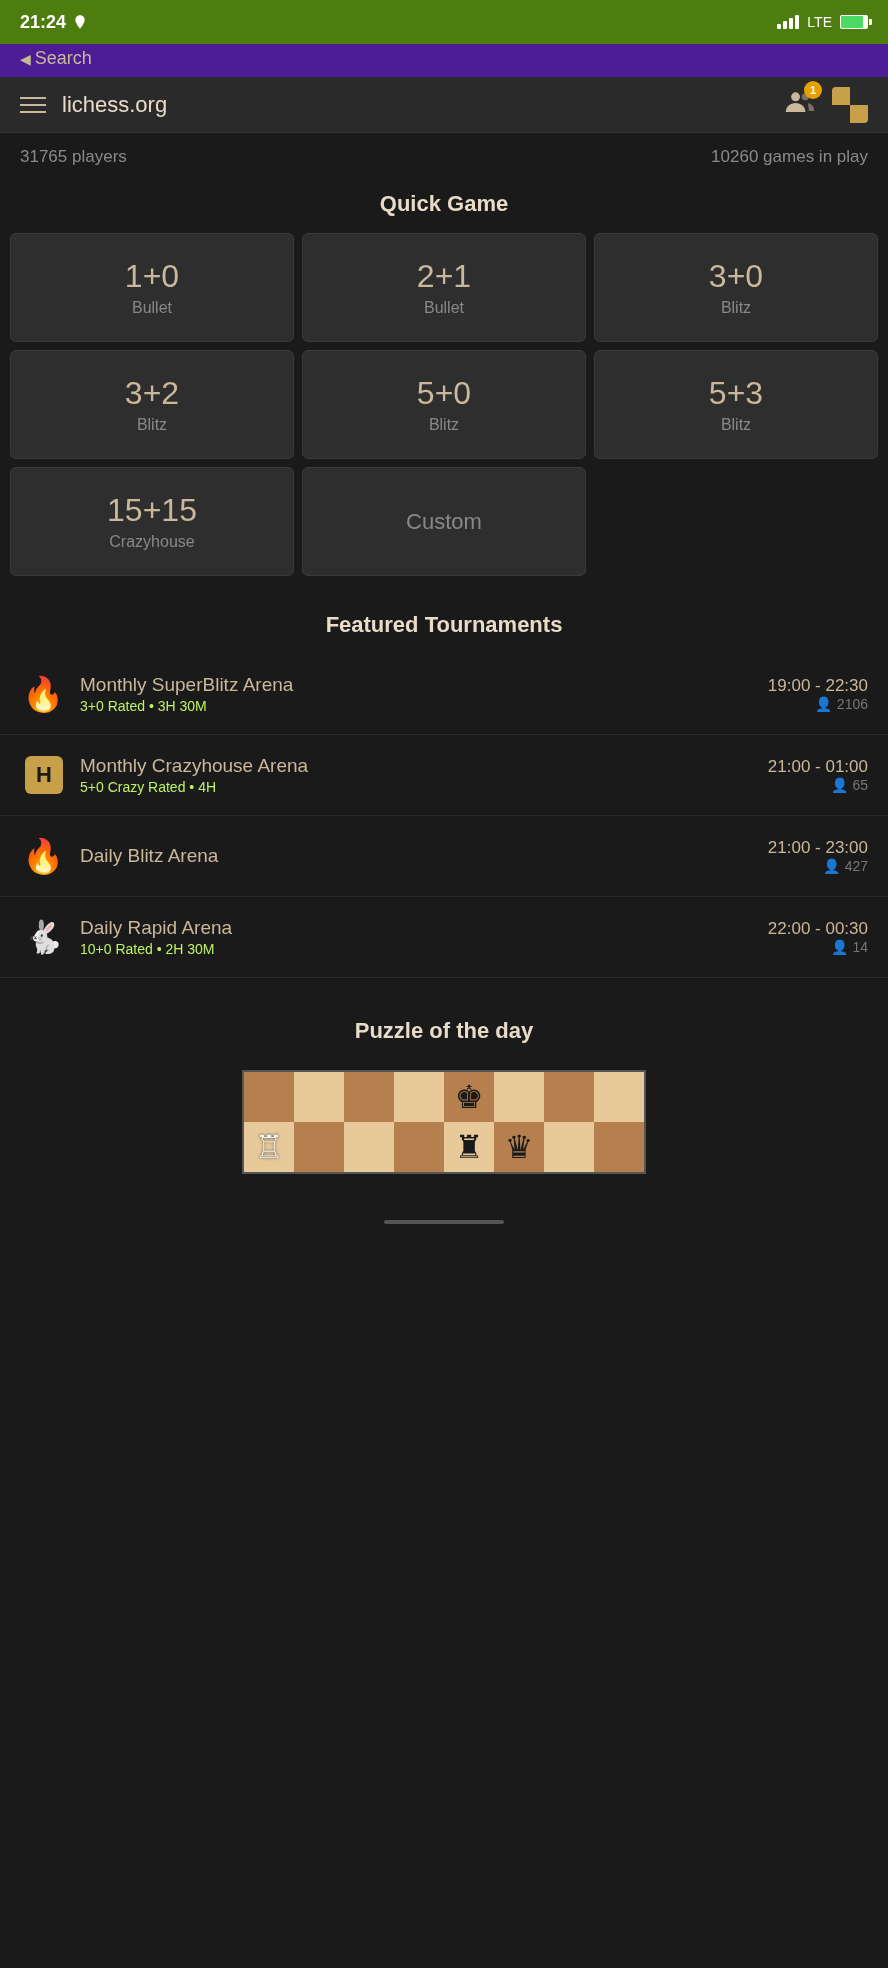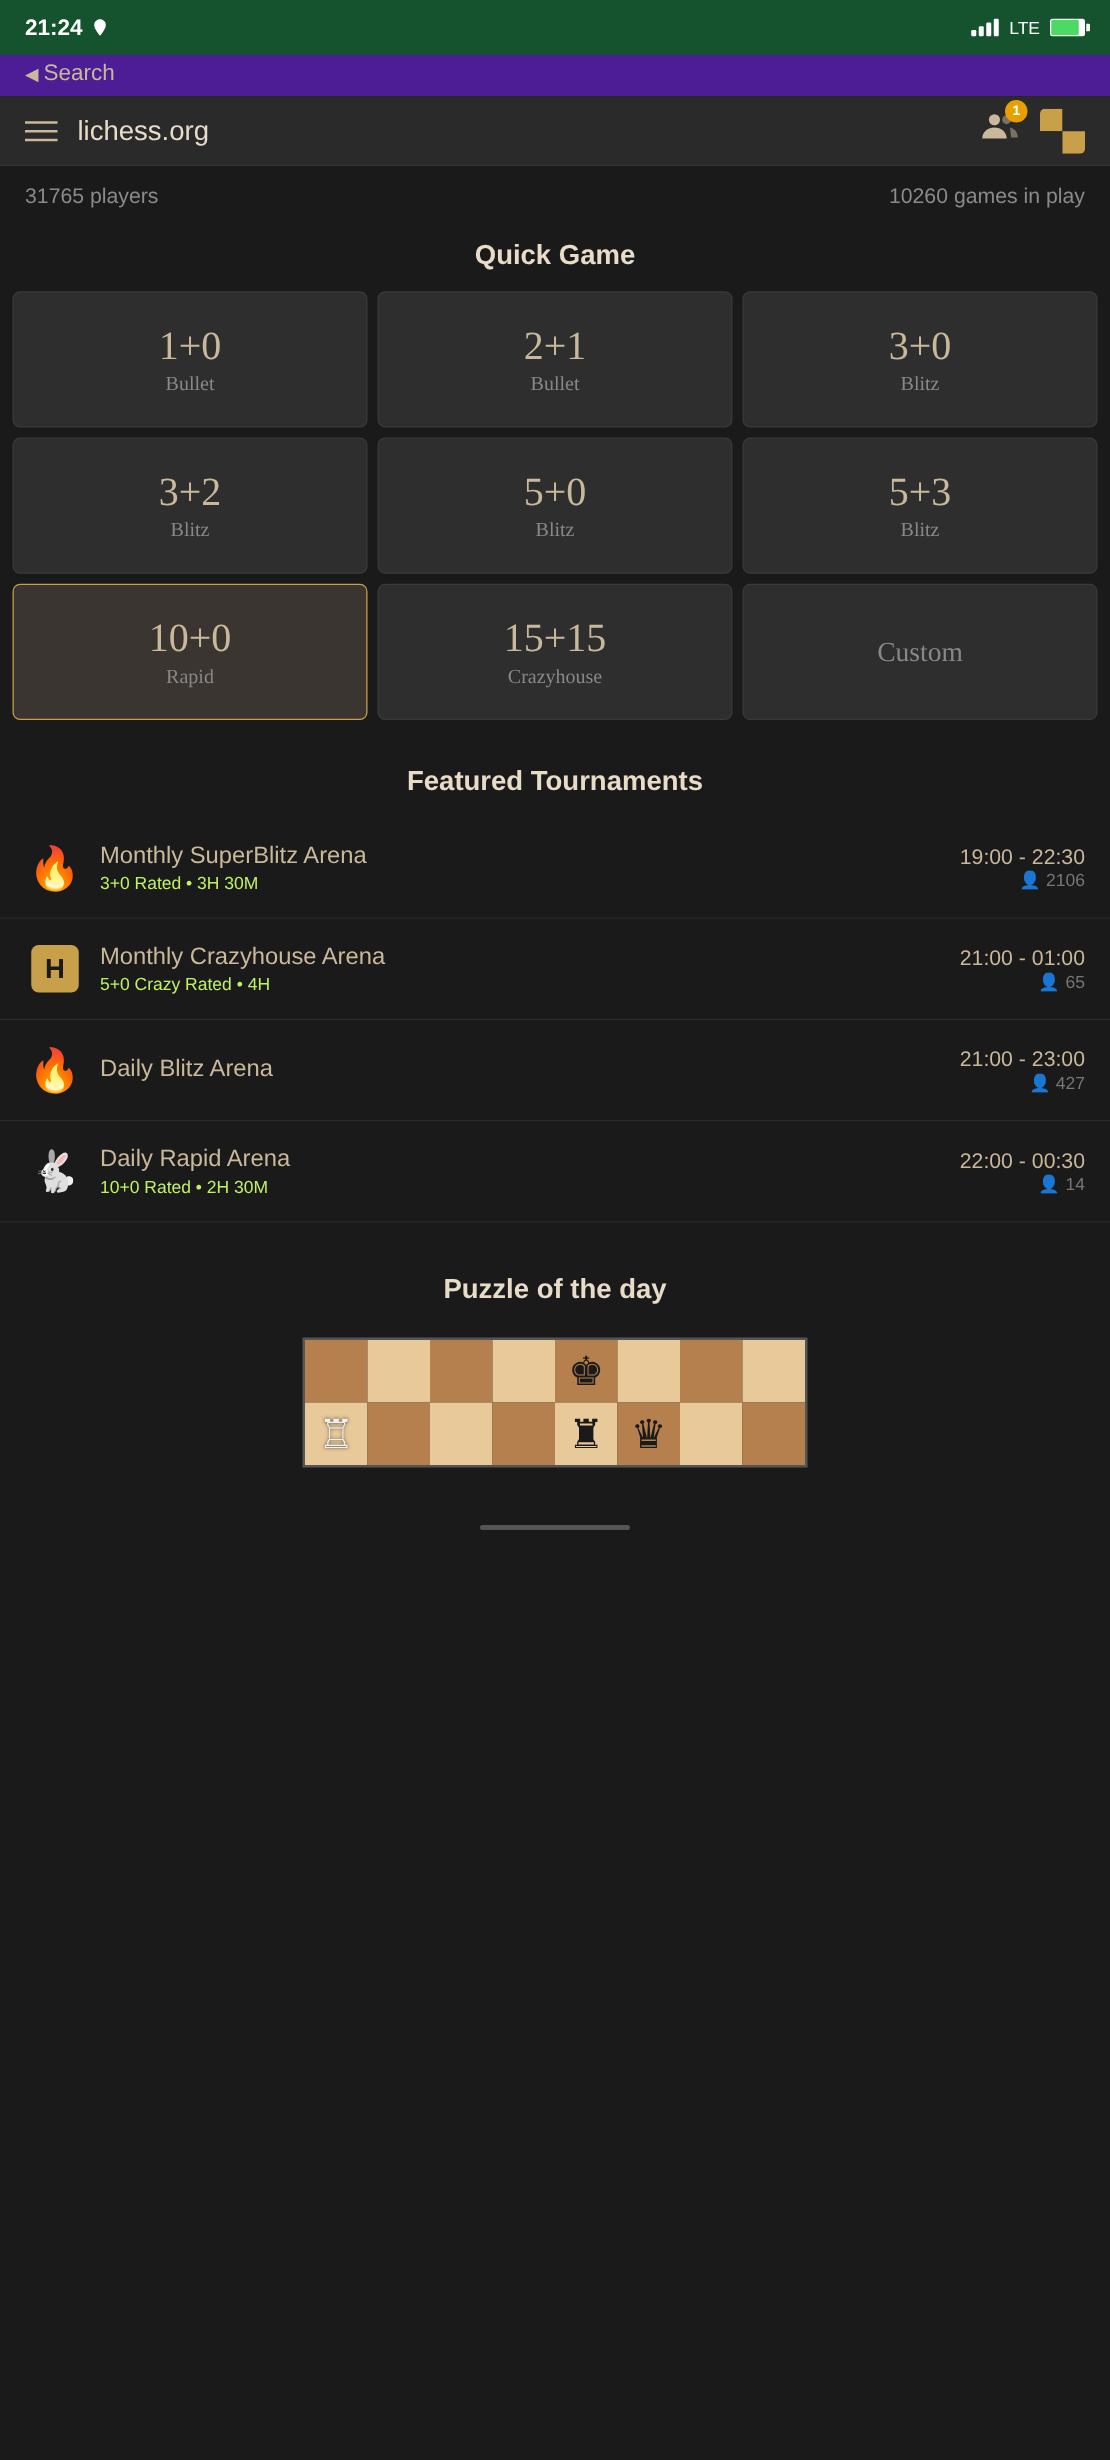--- a/index.html
+++ b/index.html
@@ -7,21 +7,21 @@
     body {
       background: #1a1a1a;
       color: #c9b89a;
       font-family: -apple-system, BlinkMacSystemFont, 'Segoe UI', sans-serif;
       width: 888px;
       min-height: 1968px;
     }
 
     
     .status-bar {
-      background: #14532d;
+      background: #4d7c0f;
       display: flex;
       justify-content: space-between;
       align-items: center;
       padding: 8px 20px;
       height: 44px;
     }
     .status-left { color: #fff; font-size: 18px; font-weight: 600; display: flex; align-items: center; gap: 6px; }
     .status-right { color: #fff; font-size: 14px; display: flex; align-items: center; gap: 8px; }
     .signal-bars { display: flex; align-items: flex-end; gap: 2px; }
     .signal-bars span { background: #fff; width: 4px; display: inline-block; border-radius: 1px; }
@@ -70,21 +70,20 @@
       color: #e8dcc8;
       padding: 10px 0 16px;
     }
 
     .game-grid {
       display: grid;
       grid-template-columns: 1fr 1fr 1fr;
       gap: 8px;
       padding: 0 10px;
       margin-bottom: 16px;
-      font-family: Liberation Serif, serif;
     }
     .game-cell {
       background: #2e2e2e;
       border: 1px solid #3a3a3a;
       border-radius: 6px;
       display: flex;
       flex-direction: column;
       align-items: center;
       justify-content: center;
       padding: 24px 10px;
@@ -261,24 +260,20 @@
     </div>
     <div class="game-cell">
       <span class="game-time">5+0</span>
       <span class="game-type">Blitz</span>
     </div>
     <div class="game-cell">
       <span class="game-time">5+3</span>
       <span class="game-type">Blitz</span>
     </div>
 
-    <div class="game-cell selected">
-      <span class="game-time">10+0</span>
-      <span class="game-type">Rapid</span>
-    </div>
     <div class="game-cell">
       <span class="game-time">15+15</span>
       <span class="game-type">Crazyhouse</span>
     </div>
     <div class="game-cell-custom">
       <span class="custom-label">Custom</span>
     </div>
 
   </div>
 </div>

